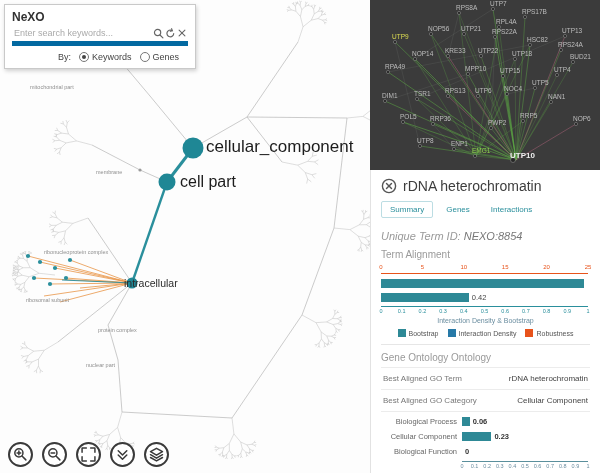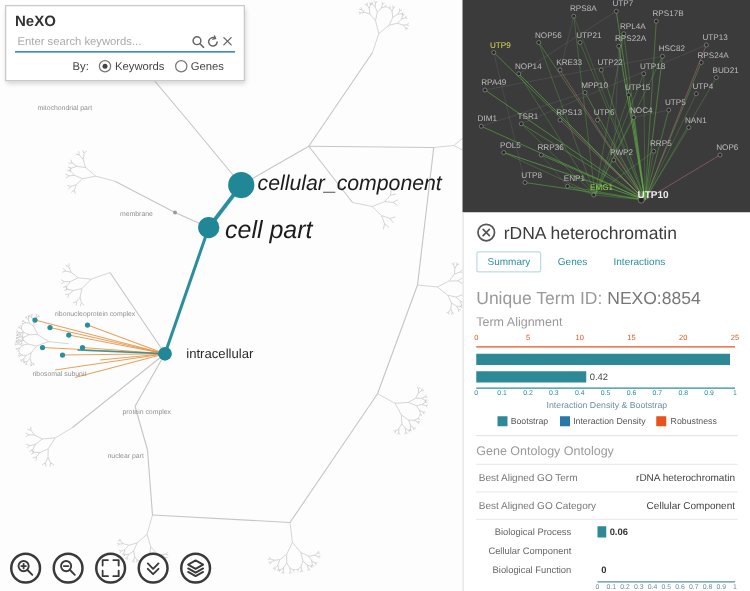--- a/index.html
+++ b/index.html
@@ -3,30 +3,30 @@
 <meta charset="utf-8">
 <style>
   html,body{margin:0;padding:0;width:600px;height:473px;overflow:hidden;background:#fff;
     font-family:"Liberation Sans",sans-serif;}
   #app{position:relative;width:600px;height:473px;}
 
   
   #left{position:absolute;left:0;top:0;width:370px;height:473px;background:#fdfdfd;overflow:hidden;}
   #tree-svg{position:absolute;left:0;top:0;}
   .tlabel{position:absolute;white-space:nowrap;color:#1c1c1c;cursor:pointer;}
-  .tlabel.l1{font-size:17px;font-style:italic;}
-  .tlabel.l2{font-size:20px;font-style:italic;}
+  .tlabel.l1{font-size:17px;}
+  .tlabel.l2{font-size:16px;}
   .tlabel.l3{font-size:10.5px;color:#2b2b2b;}
   .mlabel{position:absolute;font-size:5.5px;color:#8f8f8f;white-space:nowrap;}
 
   
   .search-card{position:absolute;left:4px;top:4px;width:176px;background:#fff;
     border:1px solid #c9c9c9;box-shadow:1px 2px 4px rgba(0,0,0,.18);padding:5px 7px 6px;z-index:6;}
   .app-title{font-size:12px;font-weight:bold;color:#333;}
-  .search-row{display:flex;align-items:center;gap:0;border-bottom:1px solid #0369a1;margin-top:3px;padding-bottom:2px;}
+  .search-row{display:flex;align-items:center;gap:0;border-bottom:5px solid #0369a1;margin-top:3px;padding-bottom:2px;}
   .search-row input{border:none;outline:none;flex:1;min-width:0;font-size:9px;color:#333;background:transparent;
     font-family:"Liberation Sans",sans-serif;}
   .search-row input::placeholder{color:#aaa;}
   .sicon{width:12px;height:12px;flex:none;cursor:pointer;display:flex;align-items:center;justify-content:center;}
   .sicon svg{stroke:#666;fill:none;stroke-width:1.3;stroke-linecap:round;}
   .radio-row{display:flex;align-items:center;gap:8px;font-size:9px;color:#444;margin-top:6px;padding-left:46px;}
   .radio-row label{display:flex;align-items:center;gap:3px;cursor:pointer;}
   .radio{width:8px;height:8px;border:1px solid #777;border-radius:50%;display:inline-block;position:relative;}
   .radio.checked::after{content:"";position:absolute;left:1.5px;top:1.5px;width:4px;height:4px;border-radius:50%;background:#444;}
 
@@ -44,21 +44,21 @@
   
   #details{position:absolute;left:370px;top:170px;width:230px;height:303px;background:#fff;
     border-left:1px solid #e2e2e2;box-sizing:border-box;padding:8px 10px;overflow:hidden;}
   .dheader{display:flex;align-items:center;gap:6px;margin-bottom:7px;}
   .close-btn{width:16px;height:16px;flex:none;cursor:pointer;}
   .close-btn svg{stroke:#555;fill:none;stroke-width:1.4;stroke-linecap:round;}
   .dtitle{font-size:14px;color:#3d3d3d;}
   .tabs{display:flex;align-items:center;gap:5px;margin-bottom:7px;}
   .tab{font-size:8px;color:#2a8f9c;padding:3px 8px;cursor:pointer;}
   .tab.active{border:1px solid #bcdde3;border-radius:2px;}
-  .term-id{font-size:14px;color:#999;margin:12px 0 7px;}
+  .term-id{font-size:11px;color:#999;margin:12px 0 7px;font-style:italic;}
   .term-id .val{color:#777;}
   .sec-title{font-size:10px;color:#9a9a9a;margin:7px 0 4px;}
   .divided{border-top:1px solid #e6e6e6;padding-top:7px;}
   .axis{position:relative;}
   .axis .tick{position:absolute;transform:translateX(-50%);}
   .axis-top{height:9px;border-bottom:1px solid #e8531b;margin:2px 2px 4px 0;}
   .axis-top .tick{top:0;font-size:6px;color:#e8531b;}
   .axis-bot{height:8px;border-top:1px solid #2a8f9c;margin:3px 2px 0 0;}
   .axis-bot .tick{top:1px;font-size:5.5px;color:#2a8f9c;}
   .bar-row{display:flex;align-items:center;height:10px;margin:4px 0;}
@@ -67,21 +67,21 @@
   .caption{font-size:7px;color:#6b8ea0;text-align:center;margin-top:2px;}
   .legend{display:flex;gap:9px;justify-content:center;align-items:center;margin:5px 0 2px;font-size:7px;color:#555;}
   .lg-item{display:flex;align-items:center;gap:3px;}
   .lg-sq{width:8px;height:8px;display:inline-block;}
   .go-row{display:flex;justify-content:space-between;align-items:center;border-top:1px solid #ececec;
     padding:6px 2px;font-size:8px;}
   .go-row:last-of-type{border-bottom:1px solid #ececec;}
   .go-key{color:#777;}
   .go-val{color:#444;text-align:right;}
   .c2row{display:flex;align-items:center;height:11px;margin:4px 0;}
-  .c2label{width:76px;flex:none;text-align:right;font-size:7.5px;color:#666;padding-right:21px;}
+  .c2label{width:76px;flex:none;text-align:right;font-size:7.5px;color:#666;padding-right:5px;}
   .c2area{flex:1;display:flex;align-items:center;}
   .c2bar{height:9px;background:#2e8996;flex:none;}
   .c2val{font-size:7.5px;font-weight:bold;color:#333;margin-left:3px;}
   .c2axisrow{display:flex;}
   .c2axisrow .c2label{height:1px;}
   .c2axis{flex:1;height:8px;border-top:1px solid #5a8f9c;position:relative;margin-right:2px;}
   .c2axis .tick{top:1px;font-size:5.5px;color:#6b8ea0;}
 </style>
 </head>
 <body>
@@ -804,21 +804,21 @@
         <circle cx="50" cy="284" r="2.1" fill="#2a8f9c"></circle>
         <circle cx="66" cy="278" r="2.1" fill="#2a8f9c"></circle>
         <circle cx="140" cy="170" r="1.6" fill="#9a9a9a"></circle>
         <circle cx="193" cy="148" r="10.5" fill="#1f8795"></circle>
         <circle cx="167" cy="182" r="8.5" fill="#1f8795"></circle>
         <circle cx="132" cy="283" r="5.5" fill="#1f8795"></circle>
       </svg>
 
     <div class="tlabel l1" style="left:206px;top:137px;">cellular_component</div>
     <div class="tlabel l2" style="left:180px;top:173px;">cell part</div>
-    <div class="tlabel l3" style="left:149px;top:277px;">intracellular</div>
+    <div class="tlabel l3" style="left:124px;top:277px;">intracellular</div>
     <div id="minor-labels">
         <span class="mlabel" style="left: 30px; top: 84px;">mitochondrial part</span>
         <span class="mlabel" style="left: 96px; top: 169px;">membrane</span>
         <span class="mlabel" style="left: 44px; top: 249px;">ribonucleoprotein complex</span>
         <span class="mlabel" style="left: 26px; top: 297px;">ribosomal subunit</span>
         <span class="mlabel" style="left: 98px; top: 327px;">protein complex</span>
         <span class="mlabel" style="left: 86px; top: 362px;">nuclear part</span>
       </div>
 
     <div class="search-card">
@@ -1117,20 +1117,24 @@
     <div id="chart2">
         <div class="c2row">
           <span class="c2label">Biological Process</span>
           <div class="c2area">
             <div class="c2bar" style="width: 6%;"></div>
             <span class="c2val">0.06</span>
           </div>
         </div>
         <div class="c2row">
           <span class="c2label">Cellular Component</span>
+          <div class="c2area">
+            <div class="c2bar" style="width: 23%;"></div>
+            <span class="c2val">0.23</span>
+          </div>
         </div>
         <div class="c2row">
           <span class="c2label">Biological Function</span>
           <div class="c2area">
             <div class="c2bar" style="width: 0%;"></div>
             <span class="c2val">0</span>
           </div>
         </div>
       </div>
     <div class="c2axisrow">

